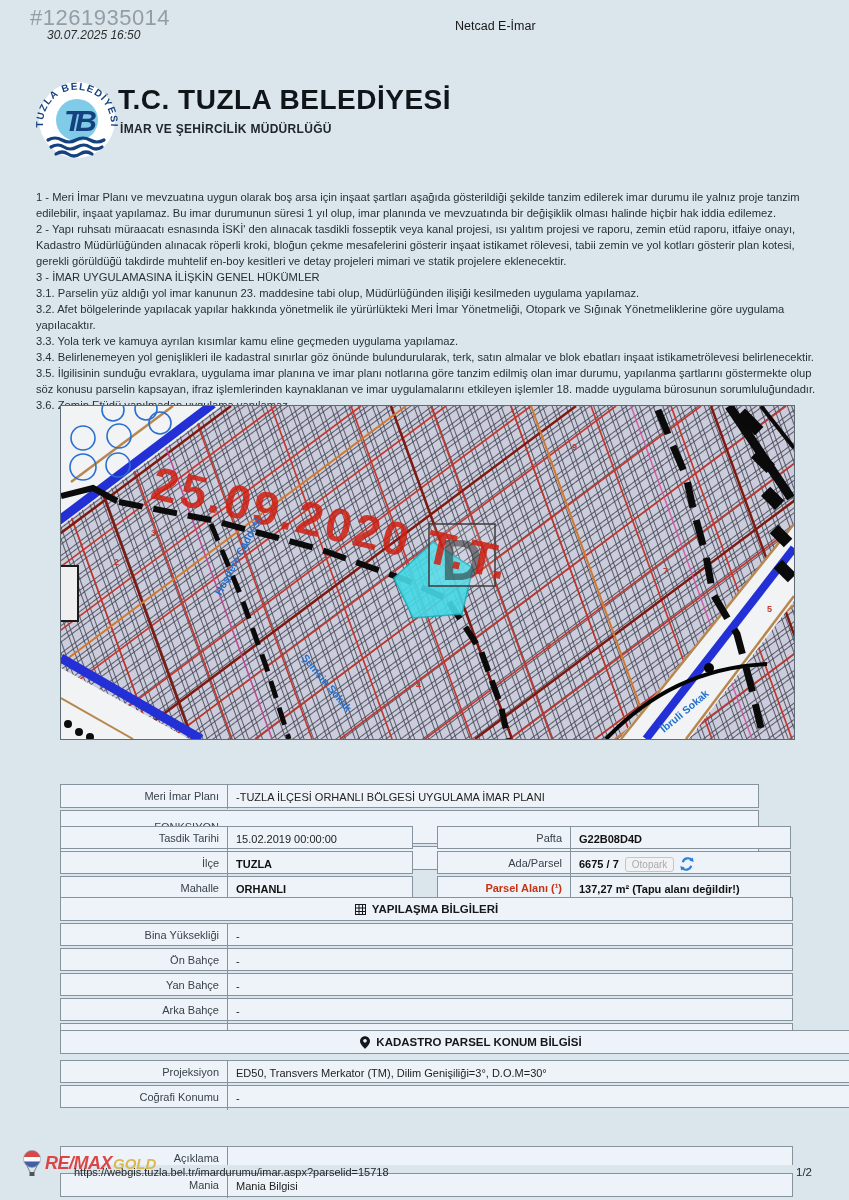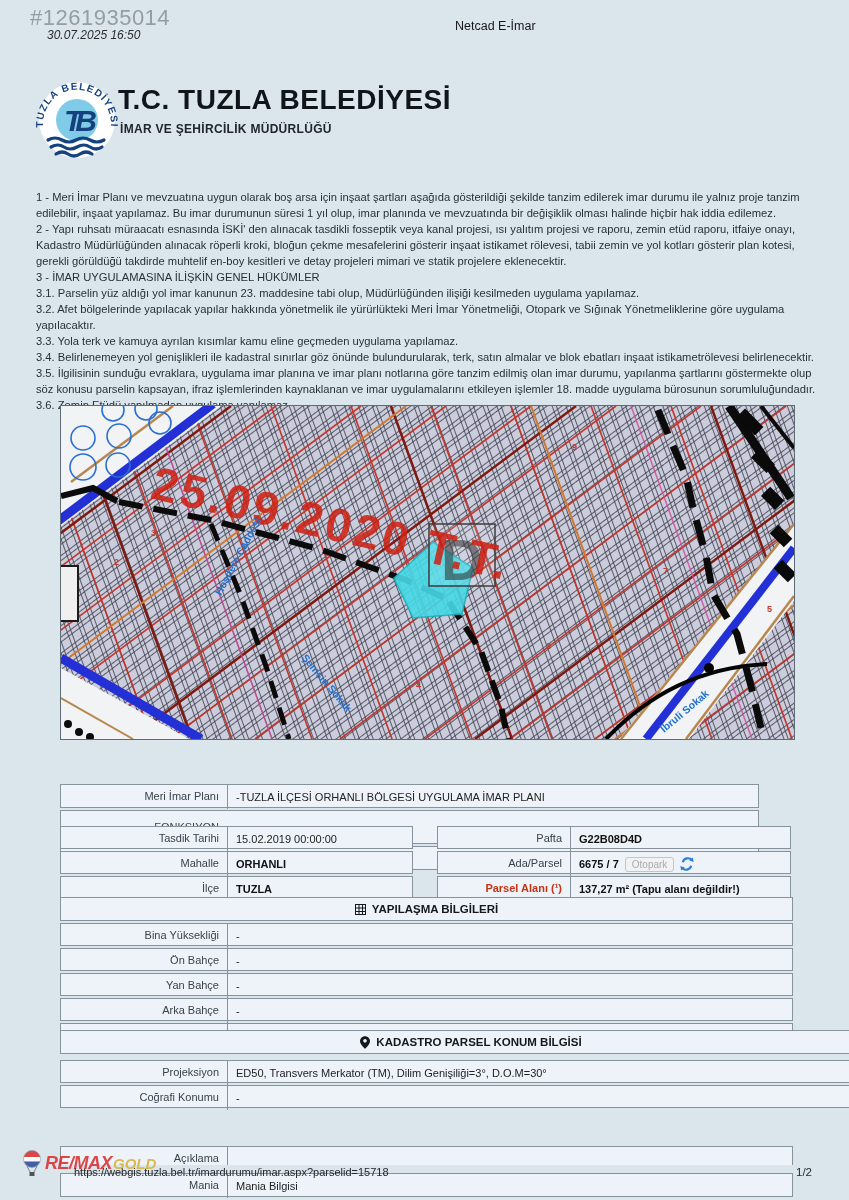--- a/index.html
+++ b/index.html
@@ -227,26 +227,26 @@
     <div class="val reg">1/1000</div>
   </div>
 </div>
 
 <div class="abs tblwrap" style="left:60px;top:826px;width:353px;">
   <div class="row h21">
     <div class="lbl">Tasdik Tarihi</div>
     <div class="val reg">15.02.2019 00:00:00</div>
   </div>
   <div class="row h21">
+    <div class="lbl">İlçe</div>
+    <div class="val">TUZLA</div>
+  </div>
+  <div class="row h21">
     <div class="lbl">Mahalle</div>
     <div class="val">ORHANLI</div>
-  </div>
-  <div class="row h21">
-    <div class="lbl">İlçe</div>
-    <div class="val">TUZLA</div>
   </div>
 </div>
 
 <div class="abs tblwrap narrow" style="left:437px;top:826px;width:354px;">
   <div class="row h21">
     <div class="lbl">Pafta</div>
     <div class="val">G22B08D4D</div>
   </div>
   <div class="row h21">
     <div class="lbl">Ada/Parsel</div>

